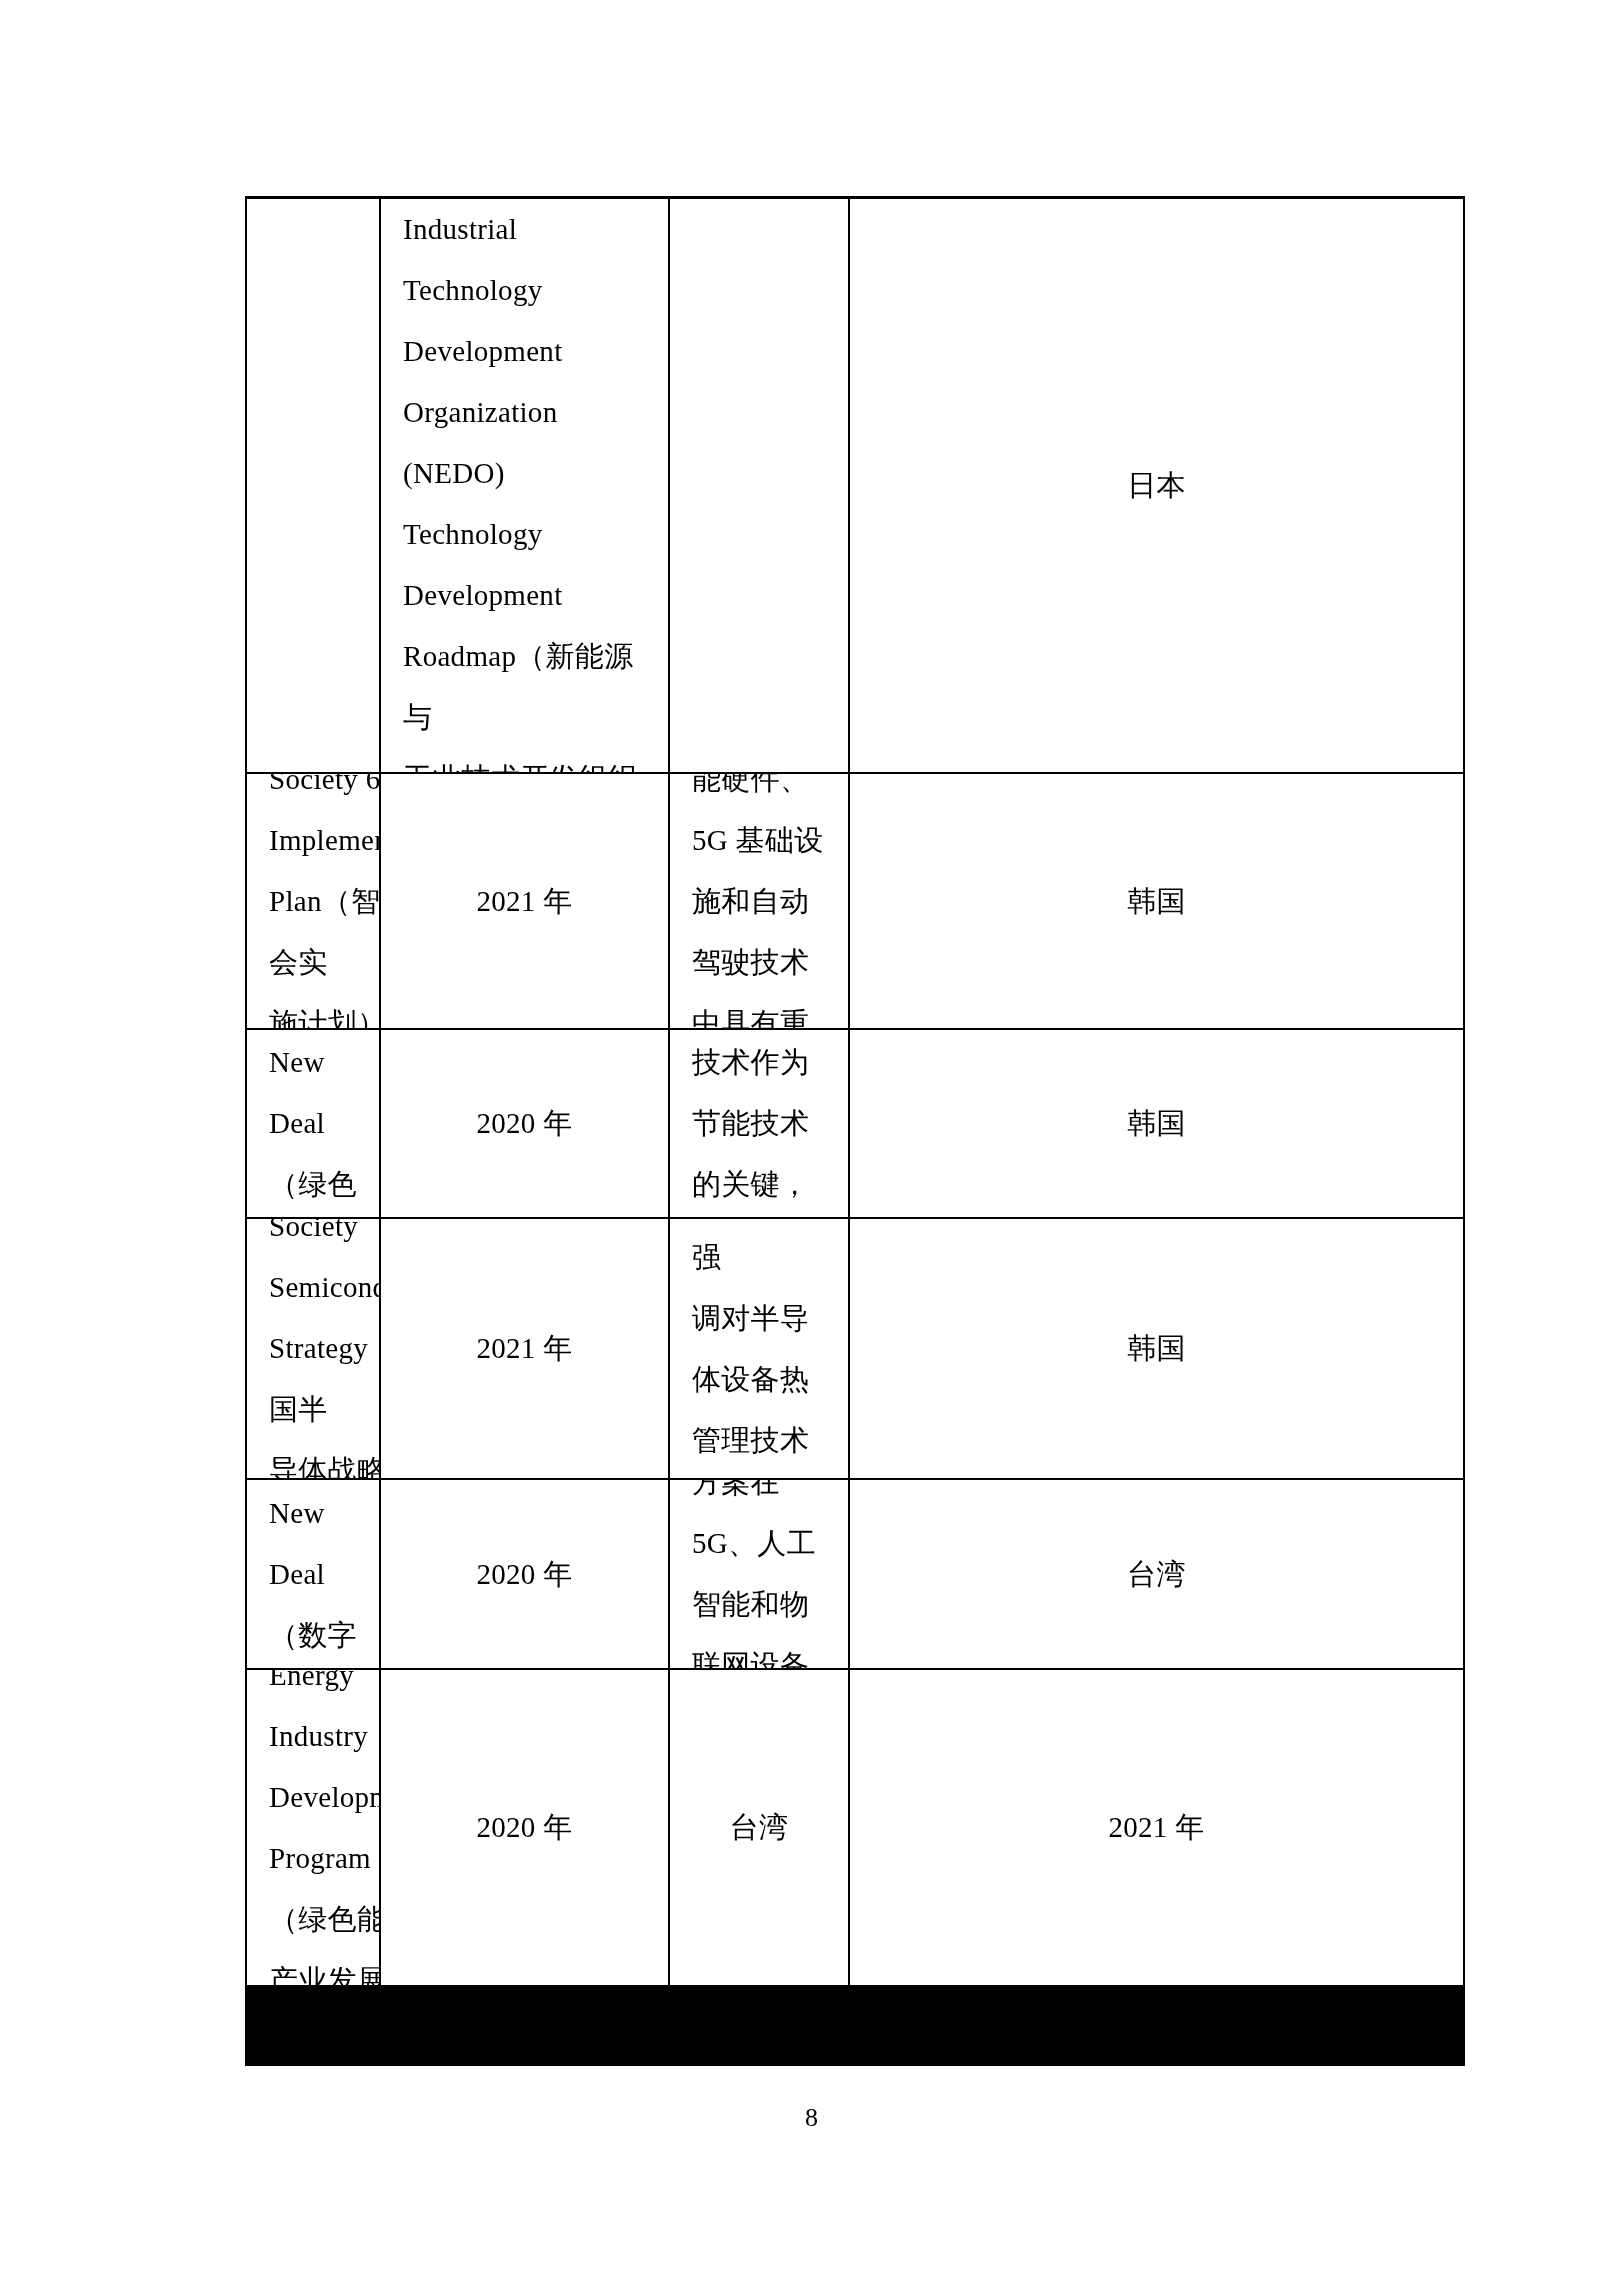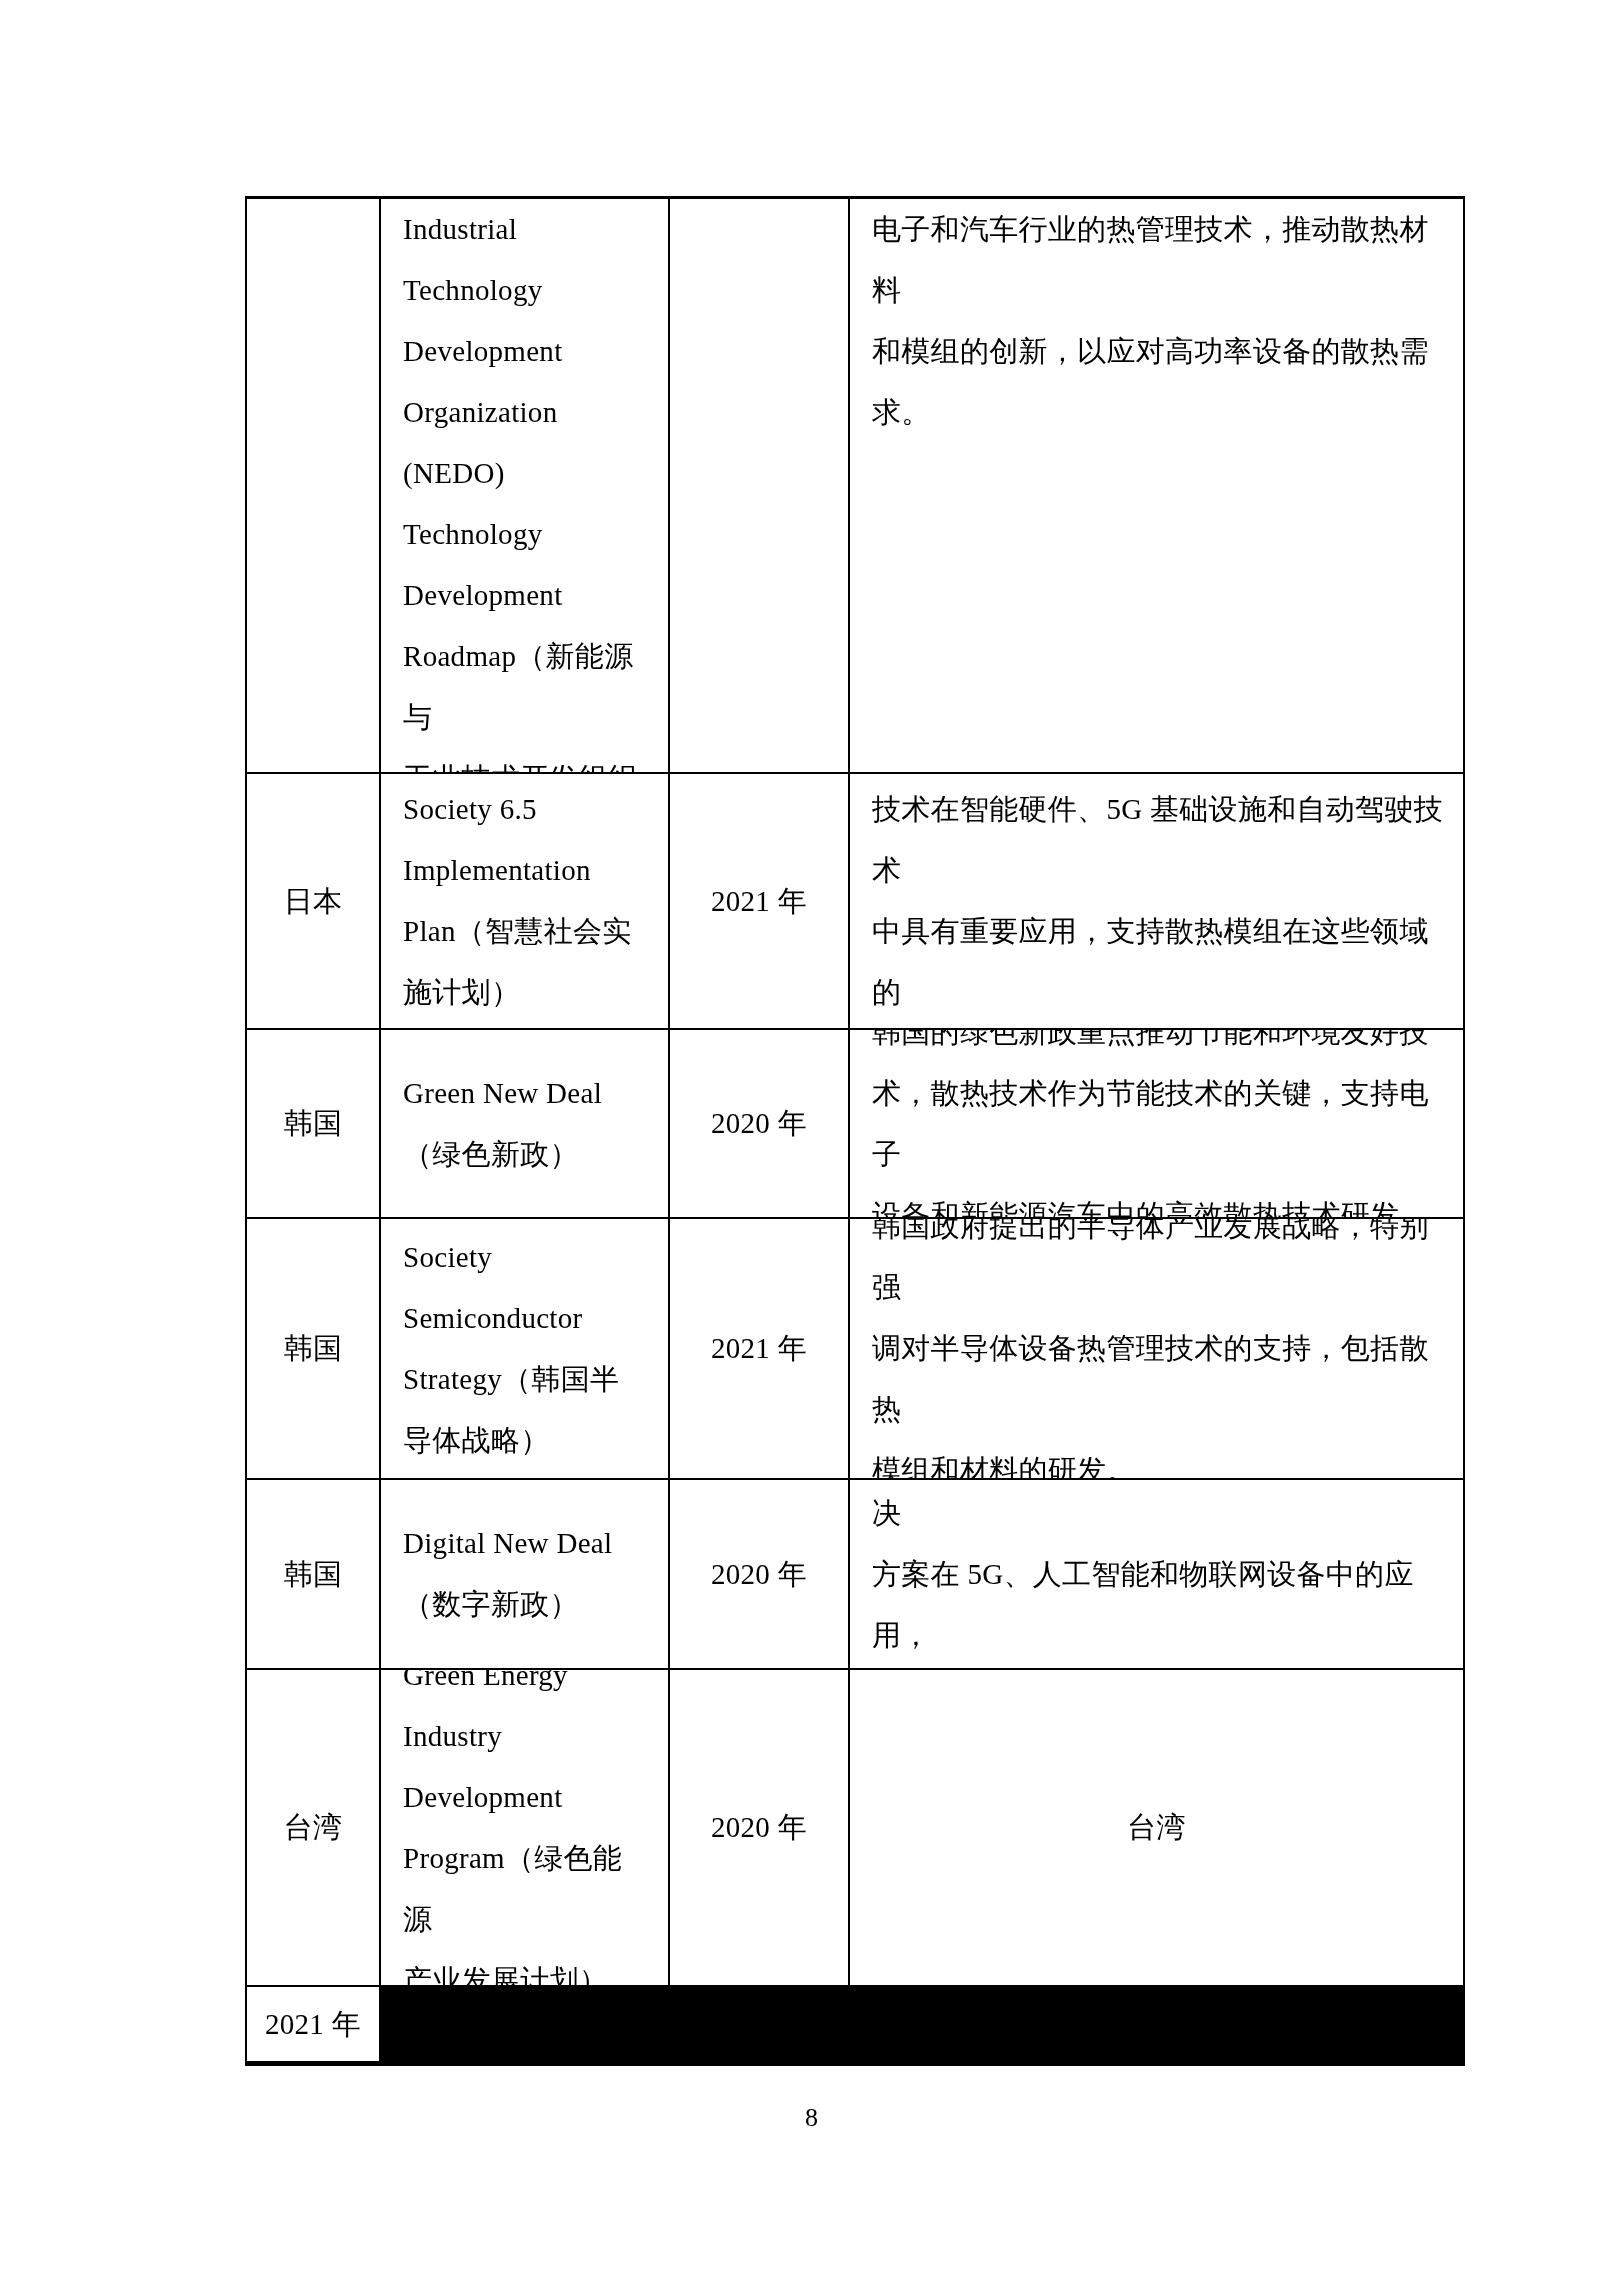--- a/index.html
+++ b/index.html
@@ -72,25 +72,20 @@
 Development
 Organization
 (NEDO) Technology
 Development
 Roadmap（新能源与
 工业技术开发组织
 技术发展路线图）</span>
   </div>
   <div class="cell top c-center">
     <span class="txt"></span>
-  </div>
-  <div class="cell top c-text">
-    <span class="txt">电子和汽车行业的热管理技术，推动散热材料
-和模组的创新，以应对高功率设备的散热需
-求。</span>
   </div>
 
   <div class="cell c-center">
     <span class="txt">日本</span>
   </div>
   <div class="cell c-text">
     <span class="txt">Society 6.5
 Implementation
 Plan（智慧社会实
 施计划）</span>

